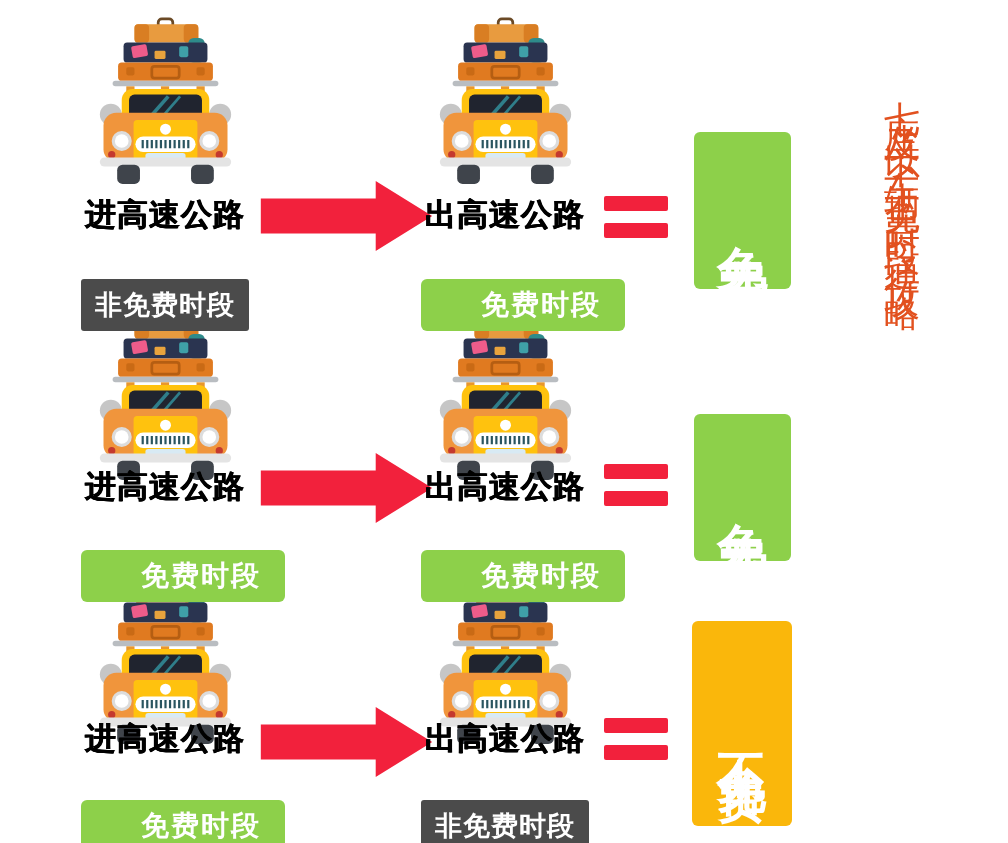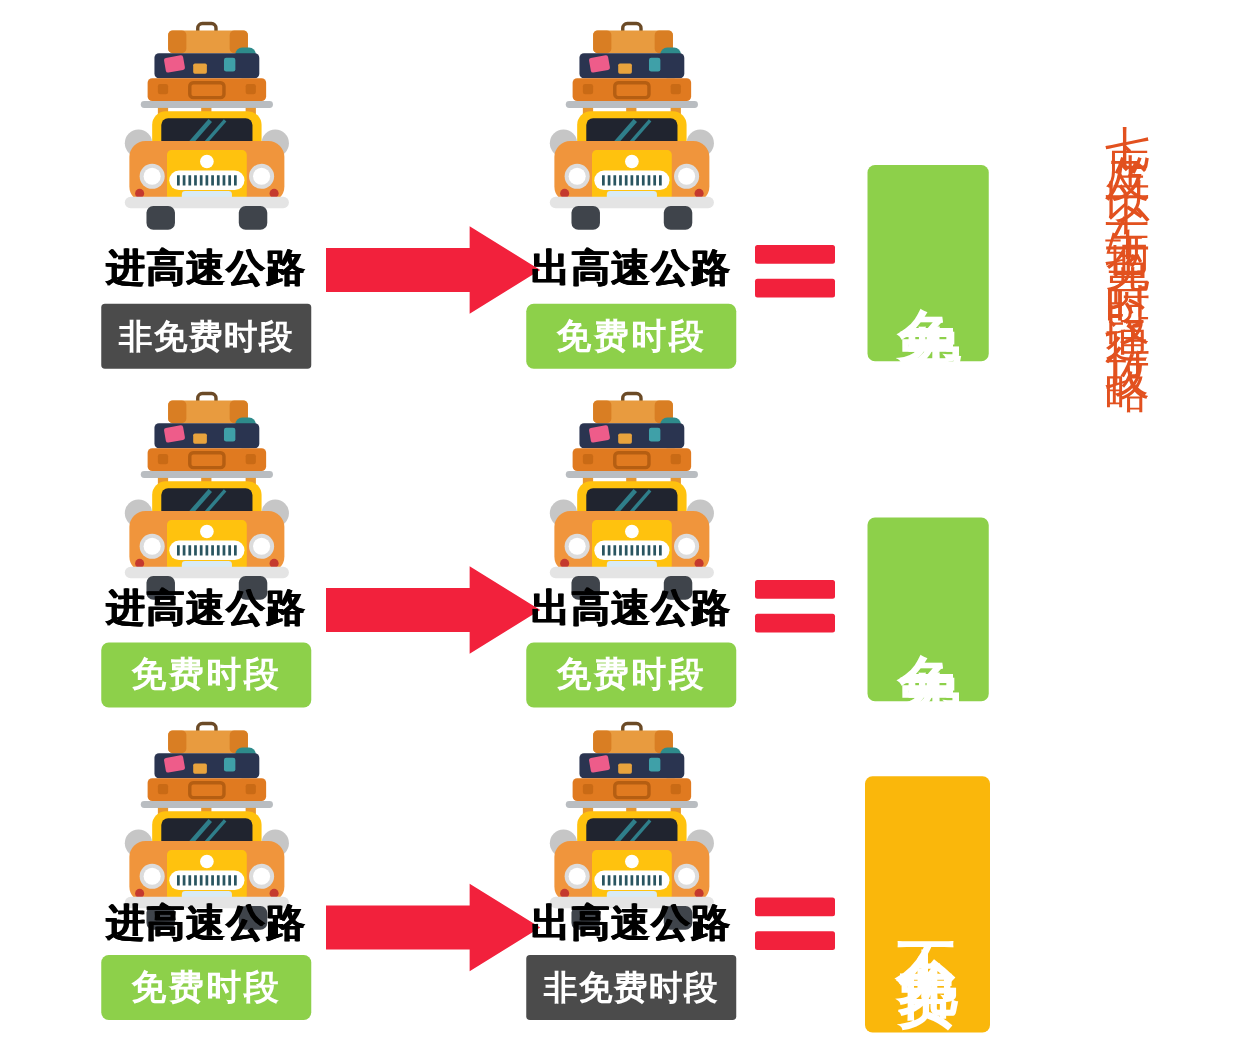--- a/index.html
+++ b/index.html
@@ -19,23 +19,23 @@
     width:220px;text-align:center;font-size:31px;font-weight:900;
     color:#000;letter-spacing:1px;z-index:3;white-space:nowrap;
     text-shadow:0.6px 0 #000, -0.6px 0 #000;
   }
   .hd-l1{left:55px;top:194px;} .hd-r1{left:395px;top:194px;}
   .hd-l2{left:55px;top:466px;} .hd-r2{left:395px;top:466px;}
   .hd-l3{left:55px;top:718px;} .hd-r3{left:395px;top:718px;}
   
   .period{
     width:168px;height:52px;display:flex;align-items:center;justify-content:center;
-    font-weight:bold;color:#fff;z-index:3;white-space:nowrap;
-  }
-  .period.free{font-size:28px;border-radius:6px;letter-spacing:2px;}
+    font-weight:bold;color:#fff;z-index:3;white-space:nowrap;margin-top:36px;
+  }
+  .period.free{font-size:28px;border-radius:6px;letter-spacing:2px;padding-left:36px;}
   .period.paid{font-size:27px;border-radius:3px;letter-spacing:1px;}
   .pd-l1{left:81px;top:243px;}  .pd-r1{left:421px;top:243px;}
   .pd-l2{left:81px;top:514px;}  .pd-r2{left:421px;top:514px;}
   .pd-l3{left:81px;top:764px;}  .pd-r3{left:421px;top:764px;}
   
   .arrow{left:260px;width:173px;height:74px;z-index:2;}
   .arrow svg{width:100%;height:100%;display:block;}
   .ar1{top:179px;} .ar2{top:451px;} .ar3{top:705px;}
   
   .equals{left:604px;width:64px;height:42px;display:flex;flex-direction:column;justify-content:space-between;}

